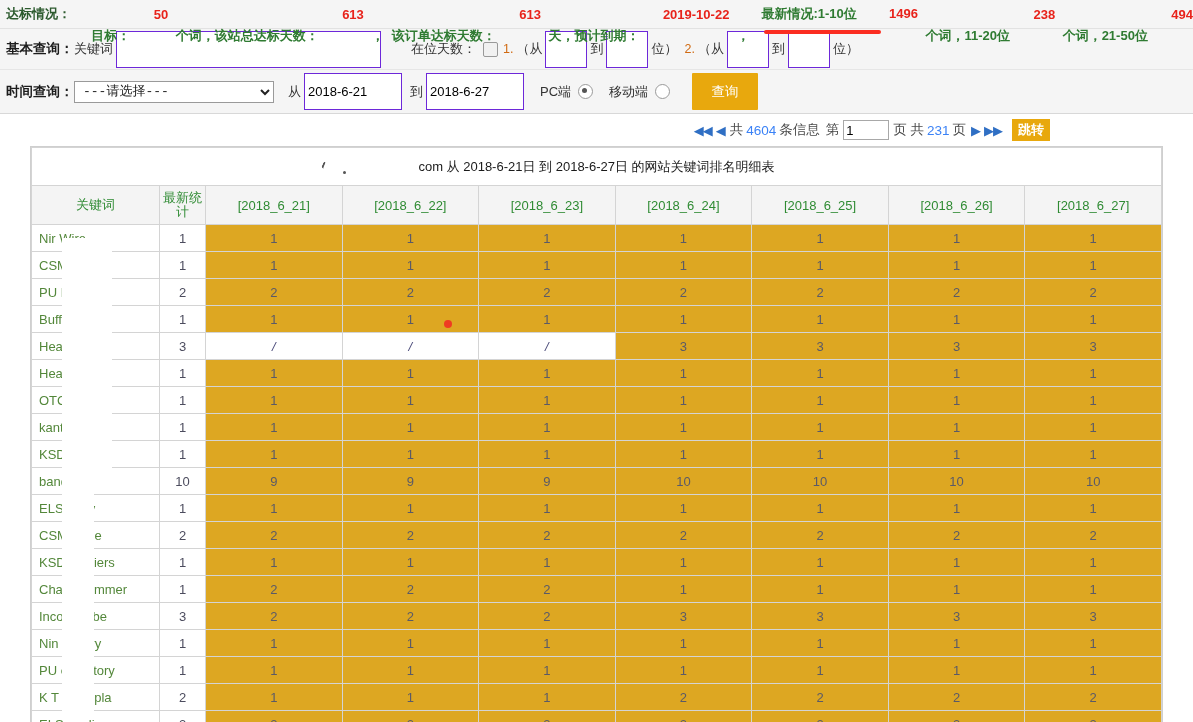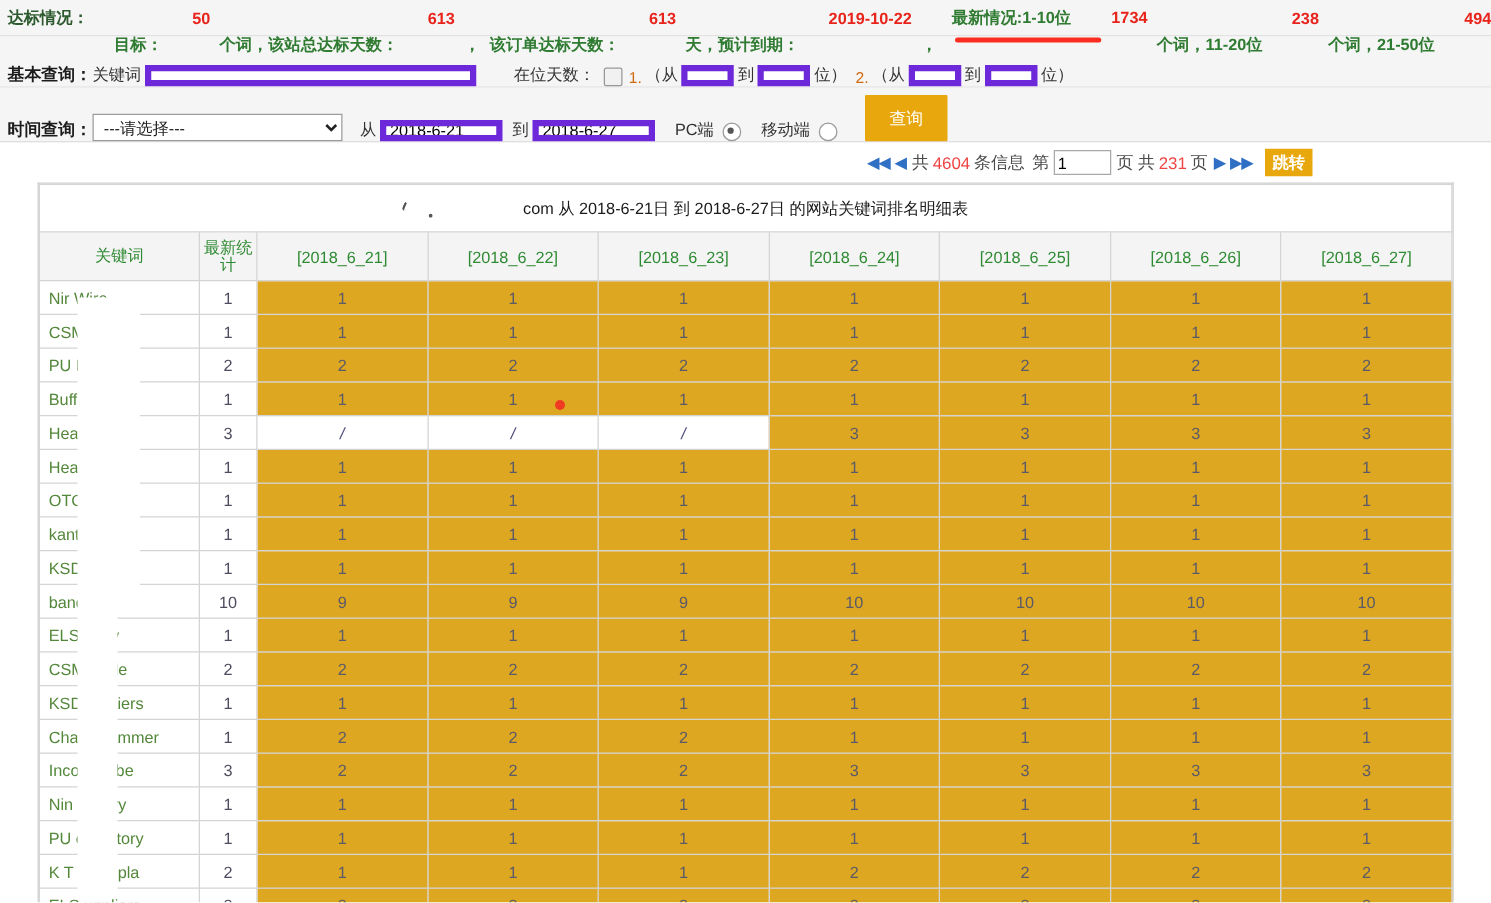--- a/index.html
+++ b/index.html
@@ -47,40 +47,40 @@
   }
 
   
   .query-panel {
     background: #f5f5f5;
     border-bottom: 1px solid #d8d8d8;
     padding: 0;
   }
   .qrow {
     display: flex;
-    align-items: flex-end;
+    align-items: center;
     height: 40px;
     white-space: nowrap;
     font-size: 13px;
     padding-left: 6px;
     box-sizing: border-box;
   }
   .qrow + .qrow { border-top: 1px solid #e6e6e6; }
   .qlabel {
     color: #1c1c1c;
     font-weight: bold;
     font-size: 13.5px;
     width: 68px;
     flex: 0 0 auto;
   }
   .sublabel { color: #333; margin-right: 3px; font-size: 13px; }
   .inp {
-    border: 5px solid #6d28d9;
+    border: 1px solid #6d28d9;
     background: #fff;
-    height: 17px;
+    height: 37px;
     box-sizing: border-box;
     font-family: "Liberation Sans", sans-serif;
     font-size: 13px;
     padding: 0 3px;
     color: #000;
     outline: none;
   }
   .inp-keyword { width: 265px; }
   .inp-pos { width: 42px; margin: 0 2px; }
   .inp-date { width: 98px; }
@@ -94,21 +94,21 @@
     vertical-align: middle;
   }
   .num-or { color: #d06a12; margin-right: 2px; font-size: 12.5px; }
   .paren { color: #333; margin: 0 1px; }
   select.sel {
     width: 200px;
     height: 22px;
     border: 1px solid #9a9a9a;
     background: #fff;
     font-size: 13px;
-    font-family: Liberation Sans, sans-serif;
+    font-family: Liberation Mono, monospace;
     color: #222;
     padding-left: 4px;
   }
   .radio {
     width: 13px; height: 13px;
     border: 1px solid #9a9a9a;
     border-radius: 50%;
     display: inline-block;
     vertical-align: middle;
     margin: 0 4px;
@@ -149,21 +149,21 @@
     background: #fff;
   }
   .pager .nav {
     color: #2f6fc4;
     margin: 0 2px;
     font-size: 13px;
     letter-spacing: -1px;
     cursor: pointer;
   }
   .pager .txt { margin: 0 3px; }
-  .pager .cnt { color: #ef4444; }
+  .pager .cnt { color: #3b82f6; }
   .inp-page {
     width: 40px;
     height: 18px;
     border: 1px solid #a8a8a8;
     font-size: 13px;
     padding: 0 2px;
     margin: 0 1px;
     font-family: "Liberation Sans", sans-serif;
   }
   .btn-jump {
@@ -326,21 +326,21 @@
     <span class="sep"></span>
     <span class="g">天，预计到期：</span>
     <span class="sep"></span>
     <span class="r">2019-10-22</span>
     <span class="sep"></span>
     <span class="g">，</span>
     <span class="med-sep"></span>
     <span class="underline-wrap">
       <span class="g">最新情况:1-10位</span>
       <span class="sep"></span>
-      <span class="r">1734</span>
+      <span class="r">1496</span>
       <span class="red-underline" style="width:117px;left:3px;"></span>
     </span>
     <span class="sep"></span>
     <span class="g">个词，11-20位</span>
     <span class="sep"></span>
     <span class="r">238</span>
     <span class="sep"></span>
     <span class="g">个词，21-50位</span>
     <span class="sep"></span>
     <span class="r">494</span>

